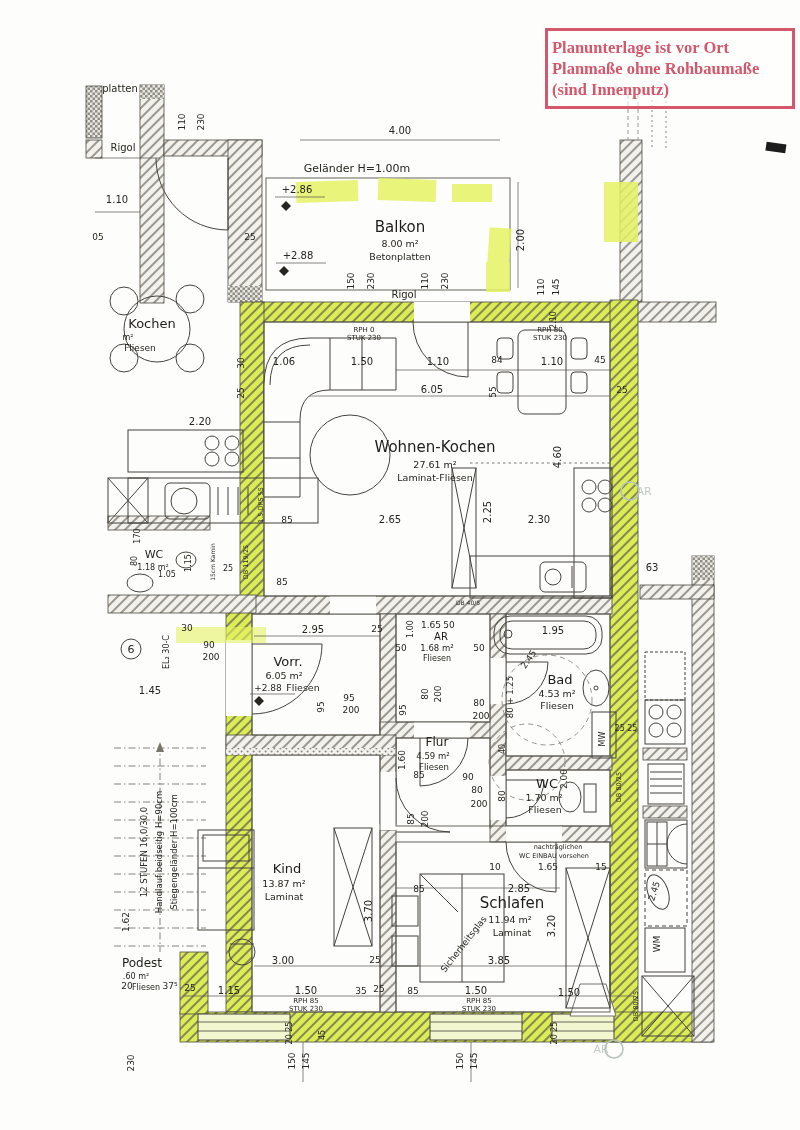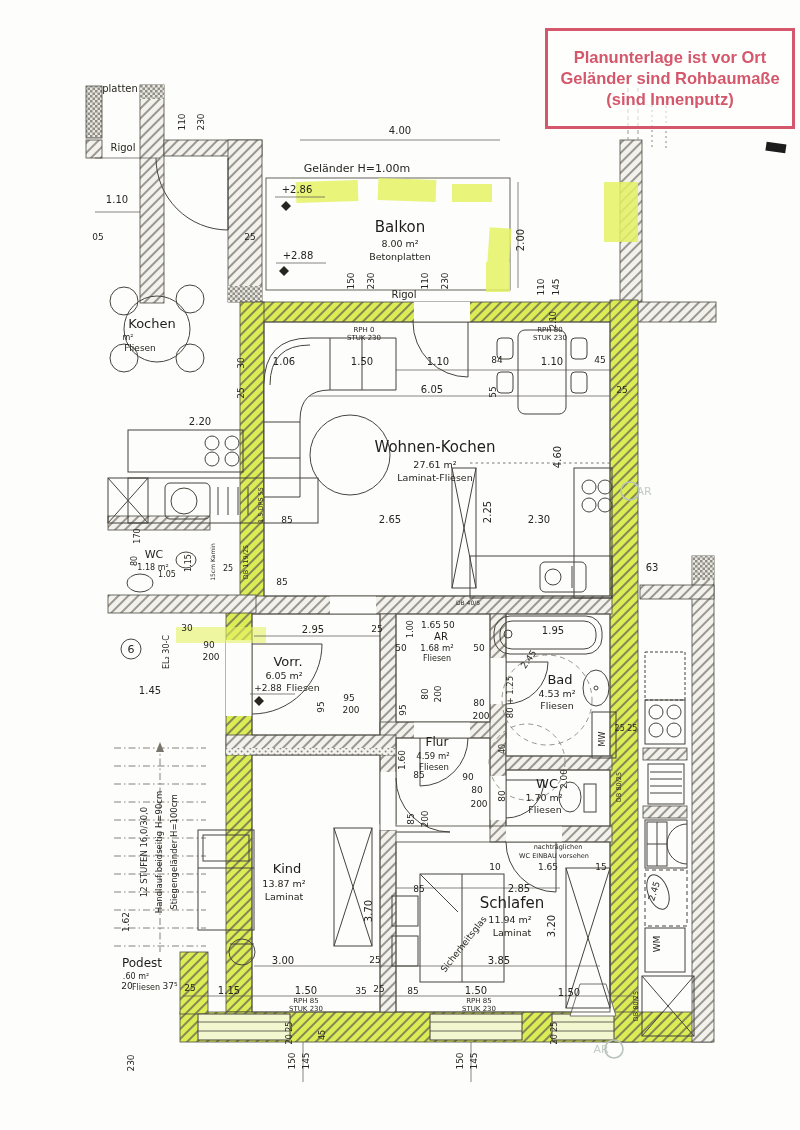--- a/index.html
+++ b/index.html
@@ -3,23 +3,23 @@
 <meta charset="utf-8">
 <style>
   html,body{margin:0;padding:0;background:#ffffff;}
   #page{position:relative;width:800px;height:1130px;background:#fdfdfb;overflow:hidden;
         font-family:"DejaVu Sans",sans-serif;}
   #plan{position:absolute;left:0;top:0;}
   .dim{fill:#26251f;font-family:"DejaVu Sans",sans-serif;text-anchor:middle;}
   .wm{fill:#b7c3bb;opacity:.85;}
   .room-name{font-size:14px;fill:#1e1d19;text-anchor:middle;font-family:"DejaVu Sans",sans-serif;}
   .room-sub{font-size:9.5px;fill:#26251f;text-anchor:middle;font-family:"DejaVu Sans",sans-serif;}
-  #stamp{position:absolute;left:545px;top:28px;width:236px;padding:16px 4px;
-         border:3px solid #d4576b;color:#d4576b;text-align:center;
-         font-family:Liberation Sans, sans-serif;font-weight:bold;font-size:16.5px;line-height:1.28;
+  #stamp{position:absolute;left:545px;top:28px;width:236px;padding:6px 4px;
+         border:3px solid #d4576b;color:#d4576b;
+         font-family:Liberation Serif, serif;font-weight:bold;font-size:16.5px;line-height:1.28;
          background:rgba(255,255,255,.6);}
   .wall{stroke:#4a4a43;stroke-width:.8;}
   .outl{stroke:#55524b;stroke-width:.9;fill:none;}
   .thin{stroke:#55524b;stroke-width:.7;}
   .furn{stroke:#45433c;stroke-width:1;fill:none;}
   .dash{stroke:#8a887f;stroke-width:.9;fill:none;stroke-dasharray:5 4;}
   .step{stroke:#77756c;stroke-width:.9;stroke-dasharray:7 3 1.5 3;}
 </style>
 </head>
 <body>
@@ -488,17 +488,17 @@
         <text x="652" y="571" class="dim" font-size="10">63</text>
         <text x="657" y="892" class="dim" font-size="9" transform="rotate(-72 657 892)">2.45</text>
         <text x="660" y="944" class="dim" font-size="9" transform="rotate(-90 660 944)">WM</text>
         <text x="644" y="495" class="dim wm" font-size="11">AR</text>
         <text x="601" y="1053" class="dim wm" font-size="11">AR</text>
       </g>
 </svg>
 
 <div id="stamp">
   <div>Planunterlage ist vor Ort</div>
-  <div>Geländer sind Rohbaumaße</div>
+  <div>Planmaße ohne Rohbaumaße</div>
   <div>(sind Innenputz)</div>
 </div>
 
 </div>
 
 </body></html>

